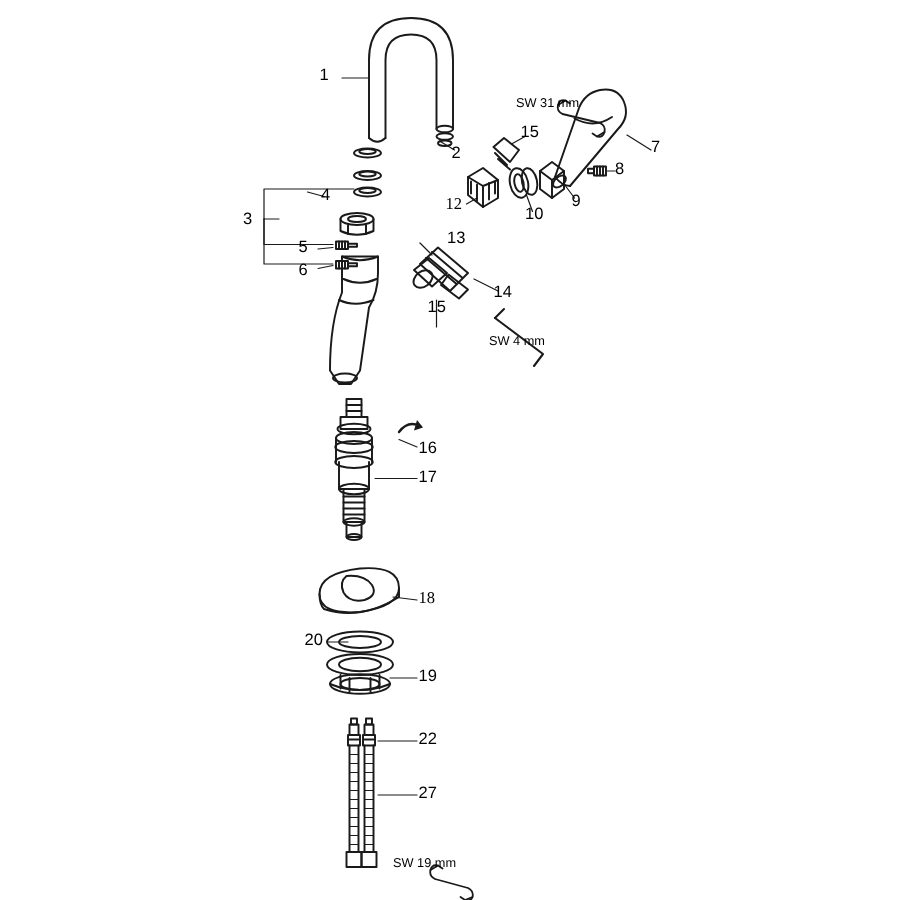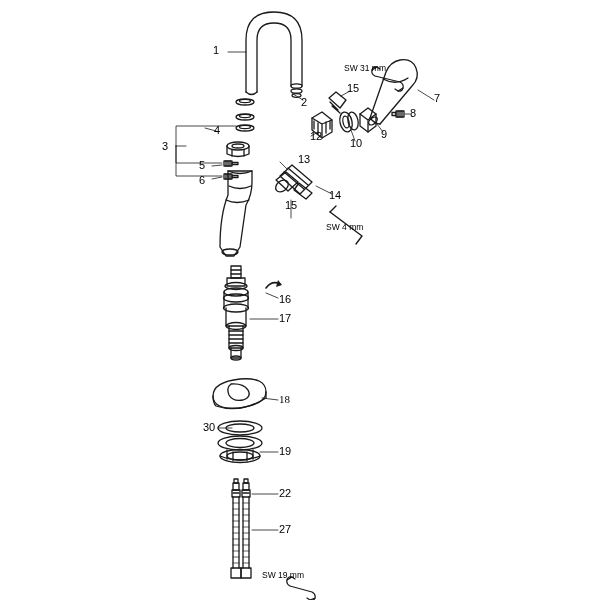--- a/index.html
+++ b/index.html
@@ -249,29 +249,29 @@
   <div class="callout-label" style="left:301px; top:97px;">2</div>
   <div class="callout-label" style="left:162px; top:141px;">3</div>
   <div class="callout-label" style="left:214px; top:125px;">4</div>
   <div class="callout-label" style="left:199px; top:160px;">5</div>
   <div class="callout-label" style="left:199px; top:175px;">6</div>
   <div class="callout-label" style="left:434px; top:93px;">7</div>
   <div class="callout-label" style="left:410px; top:108px;">8</div>
   <div class="callout-label" style="left:381px; top:129px;">9</div>
   <div class="callout-label" style="left:350px; top:138px;">10</div>
   <div class="callout-label" style="left:347px; top:83px;">15</div>
-  <div class="callout-label" style="left:310px; top:131px;">12</div>
+  <div class="callout-label" style="left:297px; top:131px;font-family:Liberation Serif, serif;">12</div>
   <div class="callout-label" style="left:266px; top:154px;margin-left:32px;">13</div>
   <div class="callout-label" style="left:329px; top:190px;">14</div>
   <div class="callout-label" style="left:285px; top:200px;">15</div>
   <div class="callout-label" style="left:279px; top:294px;">16</div>
   <div class="callout-label" style="left:279px; top:313px;text-align:right;">17</div>
   <div class="callout-label" style="left:279px; top:394px;font-family:Liberation Serif, serif;">18</div>
   <div class="callout-label" style="left:279px; top:446px;">19</div>
-  <div class="callout-label" style="left:203px; top:422px;">30</div>
+  <div class="callout-label" style="left:203px; top:422px;">20</div>
   <div class="callout-label" style="left:279px; top:524px;">27</div>
   <div class="callout-label" style="left:279px; top:488px;">22</div>
 
   <div class="tool-label" style="left:344px; top:64px;">SW 31 mm</div>
   <div class="tool-label" style="left:326px; top:223px;">SW 4 mm</div>
   <div class="tool-label" style="left:262px; top:571px;">SW 19 mm</div>
 
 </div>
 
 </body></html>

